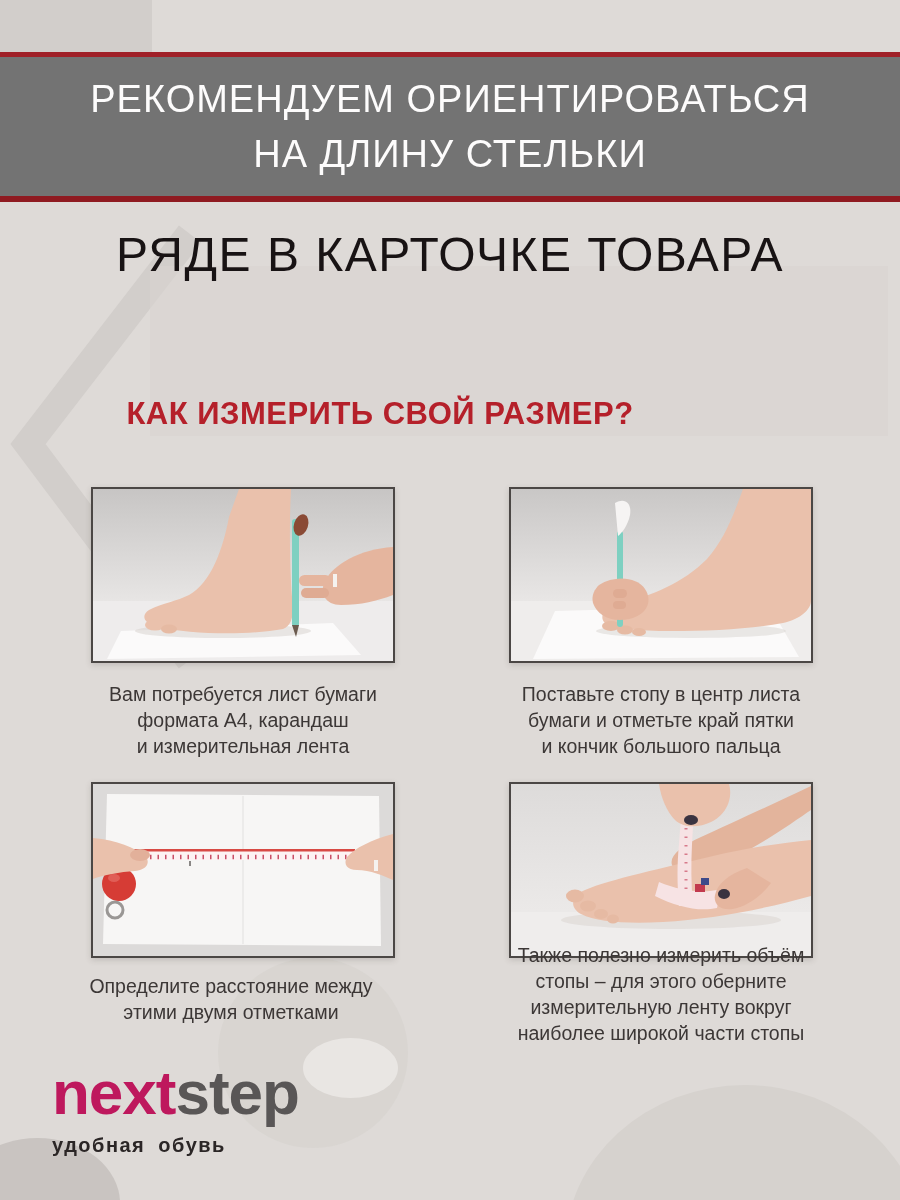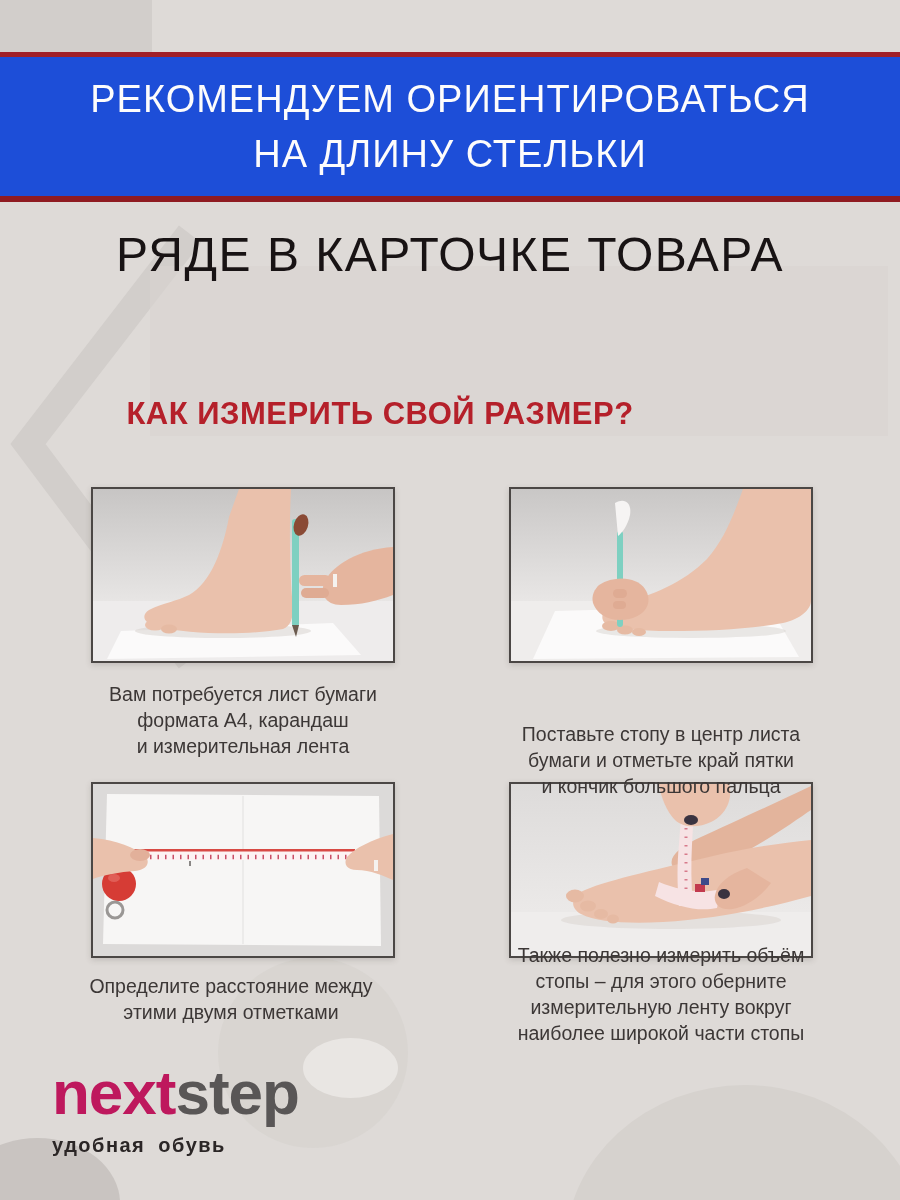--- a/index.html
+++ b/index.html
@@ -59,21 +59,21 @@
   .photo-2 { left: 509px; top: 487px; }
   .photo-3 { left: 91px;  top: 782px; }
   .photo-4 { left: 509px; top: 782px; }
 
   
   .caption {
     width: 376px; text-align: center;
     color: #3c3736; font-size: 19.5px; line-height: 26px;
   }
   .caption-1 { left: 55px;  top: 681px; }
-  .caption-2 { left: 473px; top: 681px; margin-top: 40px; }
+  .caption-2 { left: 473px; top: 681px; }
   .caption-3 { left: 43px;  top: 973px; }
   .caption-4 { left: 473px; top: 942px; }
 
   
   .logo-block { left: 52px; top: 1062px; }
   .logo-text { font-size: 62px; font-weight: 700; letter-spacing: -1px; line-height: 1; }
   .logo-next { color: #c12027; }
   .logo-step { color: #595656; }
   .logo-tagline {
     margin-top: 10px;
@@ -87,21 +87,21 @@
 <div class="bg-shape bg-topleft"></div>
 <svg class="bg-shape bg-chevron" viewBox="0 0 210 450">
   <polyline points="190,12 28,222 190,438" fill="none" stroke="#d2cecb" stroke-width="28"></polyline>
 </svg>
 <div class="bg-shape bg-mid-rect"></div>
 <div class="bg-shape bg-circle-mid"></div>
 <div class="bg-shape bg-light-circle"></div>
 <div class="bg-shape bg-dome"></div>
 <div class="bg-shape bg-blob-bl"></div>
 
-<div class="layer banner" style="background-color: #1d4ed8; text-align: center;">
+<div class="layer banner" style="background-color: #737373; text-align: center;">
   <div class="banner-line">РЕКОМЕНДУЕМ ОРИЕНТИРОВАТЬСЯ</div>
   <div class="banner-line">НА ДЛИНУ СТЕЛЬКИ</div>
 </div>
 
 <div class="layer headline" style="color: rgb(24, 19, 20);">
   <div class="headline-line">РЯДЕ В КАРТОЧКЕ ТОВАРА</div>
 </div>
 
 <div class="layer subheading" style="color: rgb(181, 32, 42);">КАК ИЗМЕРИТЬ СВОЙ РАЗМЕР?</div>
 

